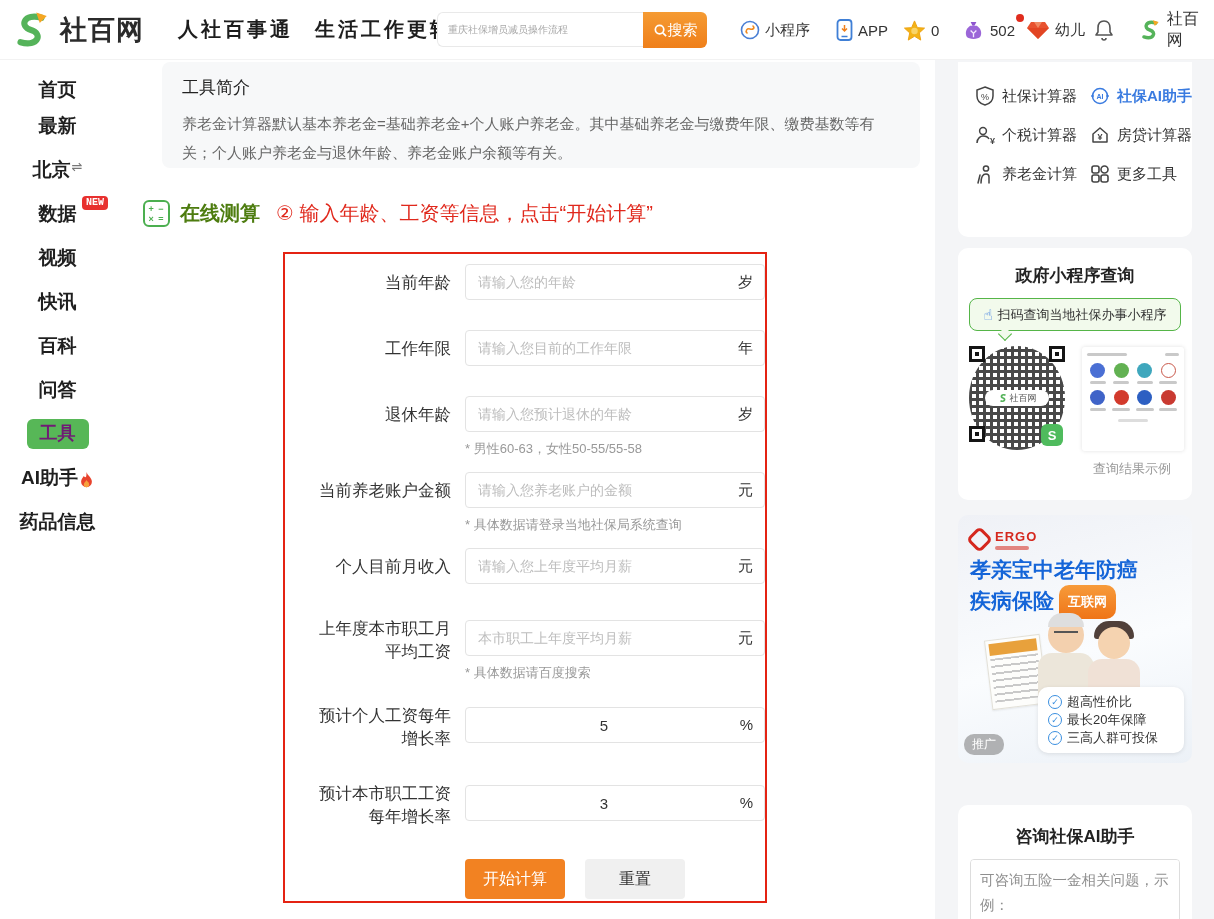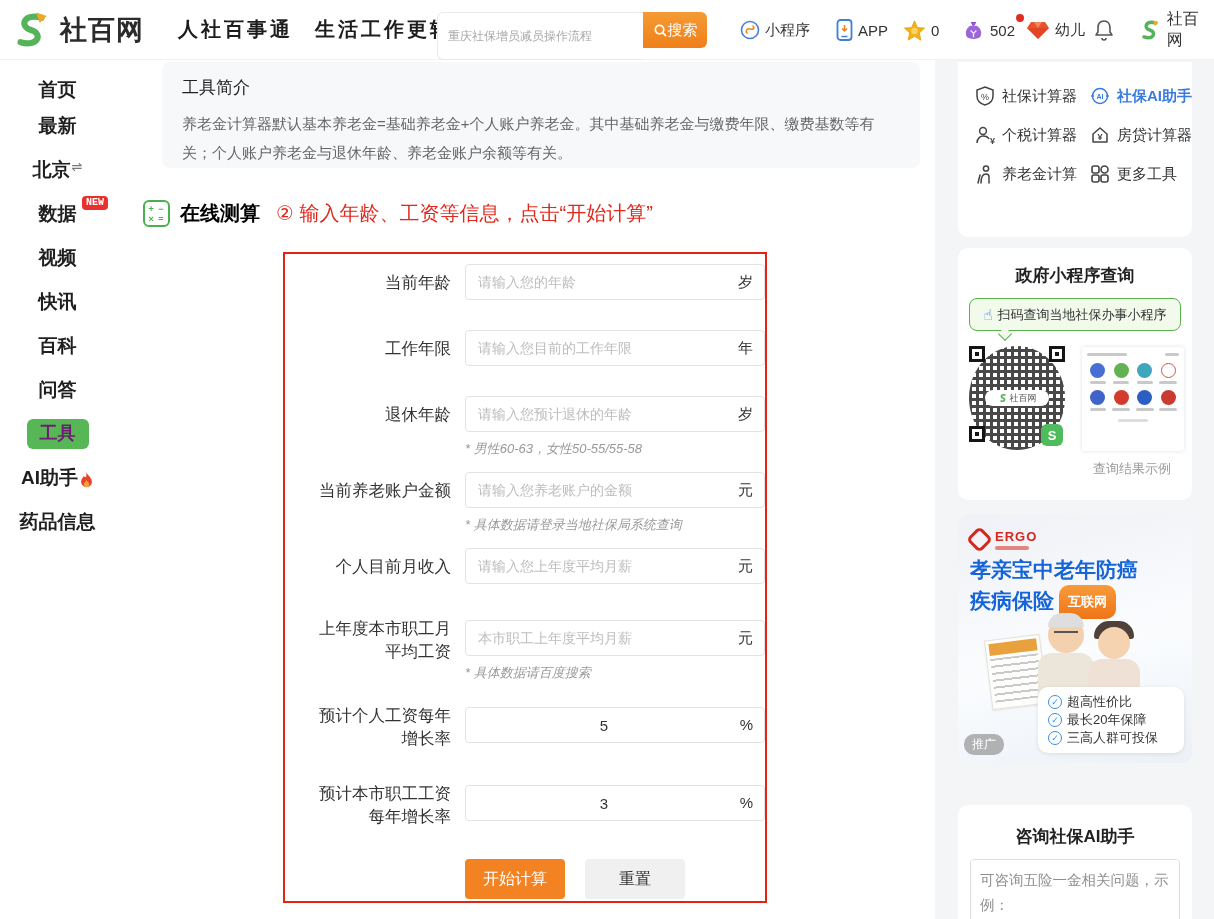--- a/index.html
+++ b/index.html
@@ -7,21 +7,21 @@
   body { font-family:"Liberation Sans","DejaVu Sans",sans-serif; color:#333; background:#fff; overflow:hidden; }
   .page { position:relative; width:1214px; height:919px; overflow:hidden; background:#fff; }
 
   
   .header { position:absolute; left:0; top:0; width:1214px; height:60px; background:#fff; border-bottom:1px solid #f2f2f2; z-index:5; }
   .logo { position:absolute; left:10px; top:9px; display:flex; align-items:center; }
   .logo-text { font-size:27px; font-weight:bold; color:#2b2b2b; margin-left:8px; letter-spacing:1px; }
   .tagline { position:absolute; left:178px; top:16px; font-family:"DejaVu Serif","Liberation Serif",serif; font-weight:bold; font-size:20px; color:#1d1d1d; letter-spacing:3px; }
   .tagline .t2 { margin-left:22px; }
   .searchbar { position:absolute; left:437px; top:12px; height:36px; display:flex; }
-  .search-input { width:206px; height:48px; border:1px solid #e9e9e9; border-right:none; border-radius:6px 0 0 6px; padding:0 10px; font-size:12px; color:#14532d; outline:none; }
+  .search-input { width:206px; height:35px; border:1px solid #e9e9e9; border-right:none; border-radius:6px 0 0 6px; padding:0 10px; font-size:10px; color:#14532d; outline:none; }
   .search-input::placeholder { color:#a9a9a9; }
   .search-btn { width:64px; height:36px; border:none; background:linear-gradient(180deg,#f59b33,#ef7f1a); color:#fff; font-size:15px; border-radius:0 6px 6px 0; cursor:pointer; display:flex; align-items:center; justify-content:center; gap:0; }
   .hnav { position:absolute; top:0; height:60px; display:flex; align-items:center; font-size:15px; color:#333; }
   .hitem { display:flex; align-items:center; gap:5px; position:relative; cursor:pointer; }
   .reddot { position:absolute; right:-9px; top:-5px; width:8px; height:8px; border-radius:50%; background:#e02c1d; }
   .hsite-text { font-size:16px; color:#333; }
 
   
   .lsidebar { position:absolute; left:0; top:60px; width:140px; height:859px; background:#fff; }
   .nav-item { position:relative; height:44px; display:flex; align-items:center; justify-content:center; font-size:19px; font-weight:bold; color:#1f1f1f; cursor:pointer; width:115px; }
@@ -30,33 +30,33 @@
   .nav-pill { background:#57b757; color:#701a75; font-size:18px; border-radius:6px; padding:4px 13px; line-height:1.2; }
   .flame { margin-left:1px; position:relative; top:2px; }
 
   
   .intro-box { position:absolute; left:162px; top:62px; width:758px; height:106px; background:#f7f8f9; border-radius:8px; padding:14px 20px; }
   .intro-title { font-size:17px; color:#222; }
   .intro-body { margin-top:10px; font-size:15px; color:#666; line-height:29px; }
 
   .calc-head { position:absolute; left:143px; top:200px; display:flex; align-items:center; gap:10px; }
   .calc-icon { width:27px; height:27px; border:2px solid #4caf50; border-radius:6px; display:flex; flex-direction:column; align-items:center; justify-content:center; color:#4caf50; font-size:9px; font-weight:bold; line-height:10px; letter-spacing:1px; }
-  .calc-title { font-size:20px; font-weight:bold; color:#000000; }
+  .calc-title { font-size:20px; font-weight:bold; color:#4d7c0f; }
   .calc-note { font-size:20px; color:#e0281c; margin-left:6px; }
 
   .form-box { position:absolute; left:283px; top:252px; width:484px; height:651px; border:2px solid #e42313; background:#fff; }
   .frow { position:absolute; left:0; width:100%; }
   .flabel { position:absolute; right:314px; width:230px; text-align:right; font-size:16.5px; color:#333; line-height:36px; }
   .flabel.two { line-height:23px; top:-3px; }
   .finput-wrap { position:absolute; left:180px; width:300px; height:36px; }
   .finput { width:100%; height:36px; border:1px solid #e3e3e3; border-radius:4px; padding:0 34px 0 12px; font-size:14px; color:#333; outline:none; }
   .finput::placeholder { color:#bdbdbd; }
   .finput.center { text-align:center; font-size:15px; padding:0 34px 0 12px; }
   .funit { position:absolute; right:12px; top:0; line-height:36px; font-size:15px; color:#333; }
-  .fhint { position:absolute; left:180px; font-size:13px; color:#999;font-style:italic; }
+  .fhint { position:absolute; left:180px; font-size:13px; color:#999; }
   .btn-start { position:absolute; left:180px; width:100px; height:40px; background:#f28222; color:#fff; font-size:16px; border:none; border-radius:4px; cursor:pointer; }
   .btn-reset { position:absolute; left:300px; width:100px; height:40px; background:#f0f0f0; color:#333; font-size:16px; border:none; border-radius:4px; cursor:pointer; }
 
   
   .right-zone { position:absolute; left:935px; top:60px; width:279px; height:859px; background:#f4f5f7; }
   .card { position:absolute; background:#fff; border-radius:10px; }
   .tools-card { left:23px; top:2px; width:234px; height:175px; border-radius:0 0 10px 10px; }
   .tool-item { position:absolute; display:flex; align-items:center; gap:7px; font-size:15px; color:#333; cursor:pointer; }
   .tool-item.blue { color:#3a7be0; font-weight:bold; }
 

